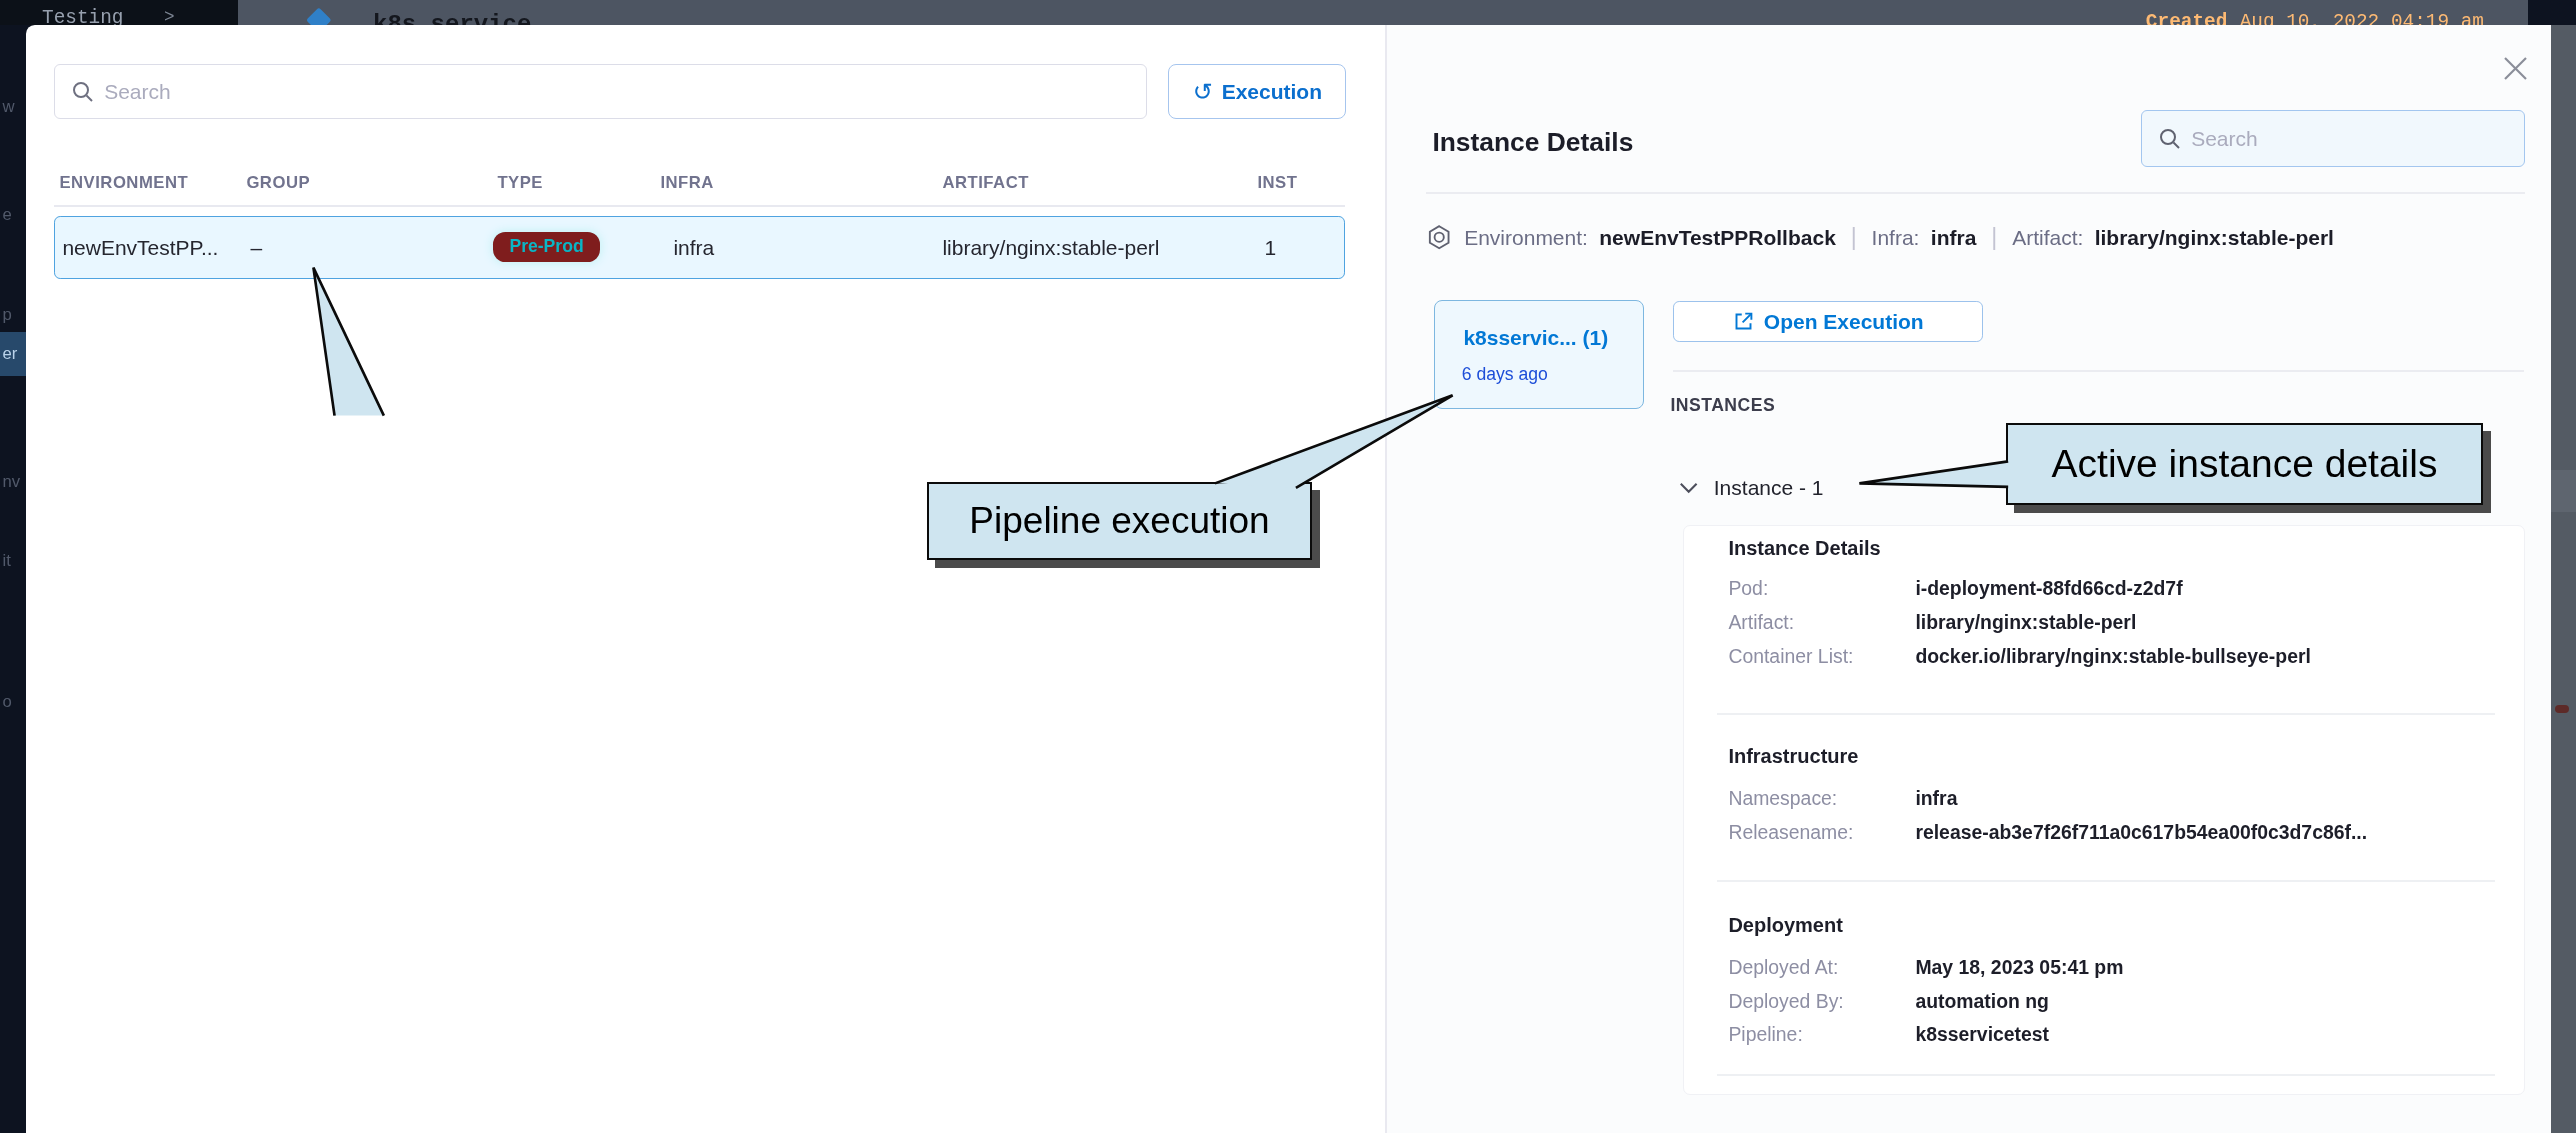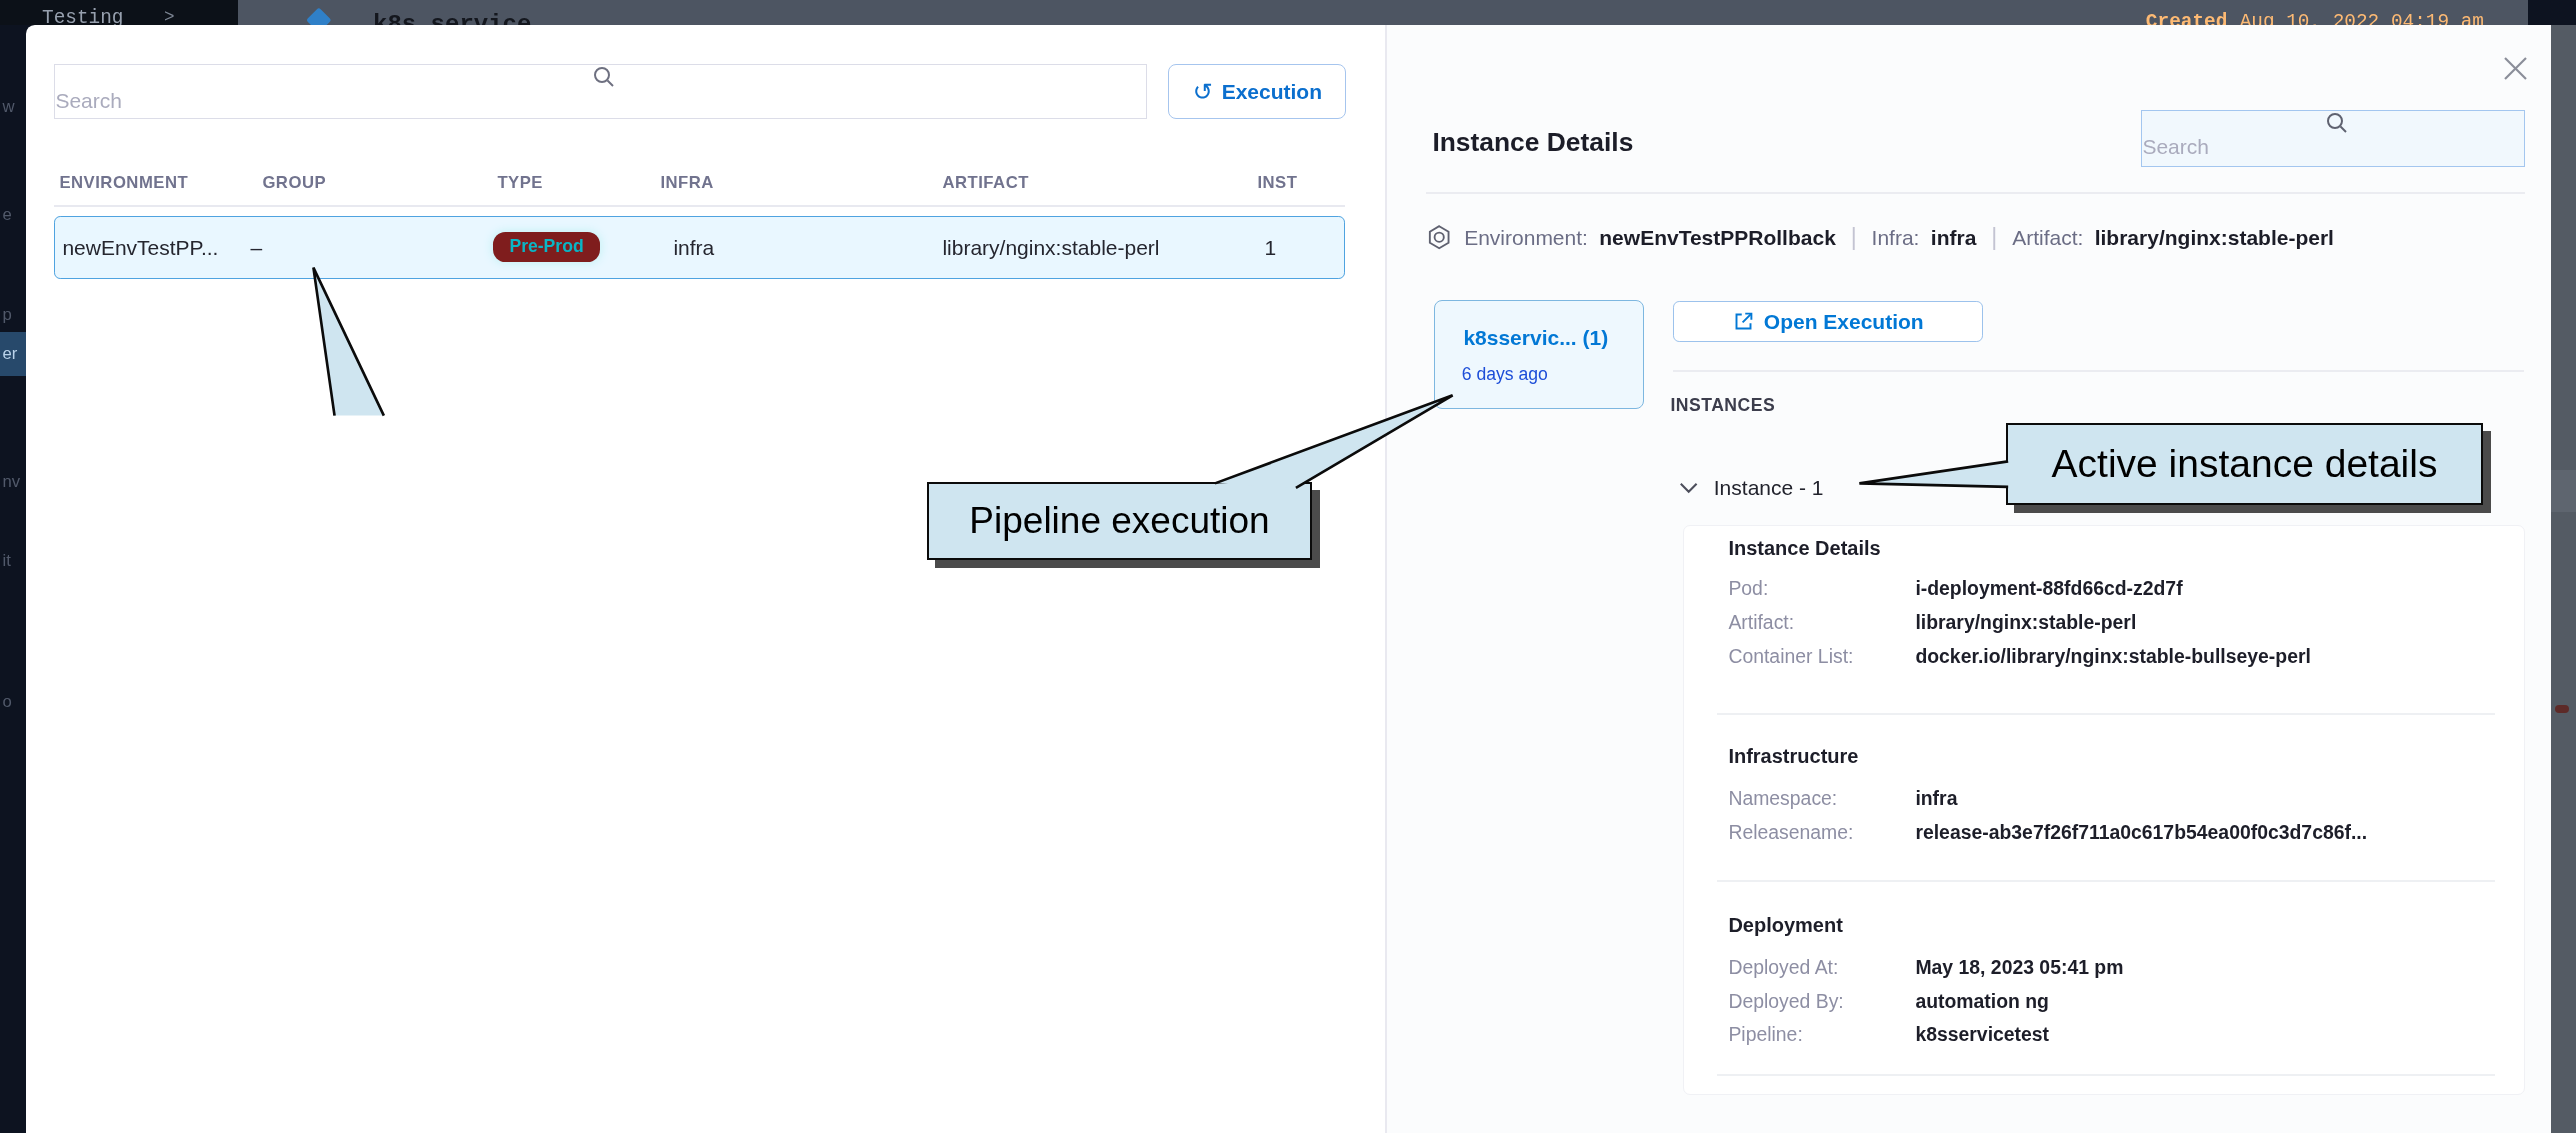--- a/index.html
+++ b/index.html
@@ -24,21 +24,21 @@
   #right-strip { left:2551px; top:25px; width:25px; height:1109px; background:#545b64; z-index:1; }
   #right-strip .blockette { left:0; top:445px; width:25px; height:42px; background:#5e656f; }
   #right-strip .reddot { left:3.5px; top:680px; width:14px; height:8px; background:#5d2a28; border-radius:4.4px; }
 
   
   #modal { left:26.4px; top:25px; width:2525px; height:1109px; background:#ffffff;
            border-radius:8.8px 0 0 0; z-index:2; }
   
 
   
-  .searchbox { display:flex; align-items:center; border:1.8px solid #dcdde8; border-radius:0; background:#fff;flex-direction:column; }
+  .searchbox { display:flex; align-items:center; border:1.8px solid #dcdde8; border-radius:6px; background:#fff; }
   .searchbox svg { margin:0 8.8px 0 16px; flex:0 0 auto; }
   .searchbox input { border:none; outline:none; background:transparent; font-size:21px; color:#23242e;
                      font-family:"Liberation Sans",sans-serif; width:100%; }
   .searchbox input::placeholder { color:#aaabbd; }
   #search-left { left:28px; top:39px; width:1093px; height:55px; }
   #rollback-btn { left:1142px; top:39px; width:178px; height:55px; border:1.8px solid #a6c5ee; border-radius:8px;
                   background:#fff; display:flex; align-items:center; justify-content:center; gap:8.8px;
                   font-size:21px; font-weight:bold; color:#0b6fce; cursor:pointer; }
   #rollback-btn .ric { font-size:24px; font-weight:normal; line-height:1; }
   .th { position:absolute; top:148px; font-size:16.7px; font-weight:bold; color:#71738e; letter-spacing:0.5px; }
@@ -134,21 +134,21 @@
         </svg>
       <input type="text" placeholder="Search" style="">
     </div>
 
     <div id="rollback-btn" class="abs">
       <span class="ric">↺</span>
       <span>Execution</span>
     </div>
 
     <span class="th" style="left:33px">ENVIRONMENT</span>
-    <span class="th" style="left:236px">GROUP</span>
+    <span class="th" style="left:220px">GROUP</span>
     <span class="th" style="left:471px">TYPE</span>
     <span class="th" style="left:634px">INFRA</span>
     <span class="th" style="left:916px">ARTIFACT</span>
     <span class="th" style="left:1231px">INST</span>
     <div id="thead-divider" class="abs"></div>
 
     <div id="env-row" class="abs">
       <span class="cell" style="left:7px">newEnvTestPP...</span>
       <span class="cell" style="left:195px">–</span>
       <span class="badge">Pre-Prod</span>

